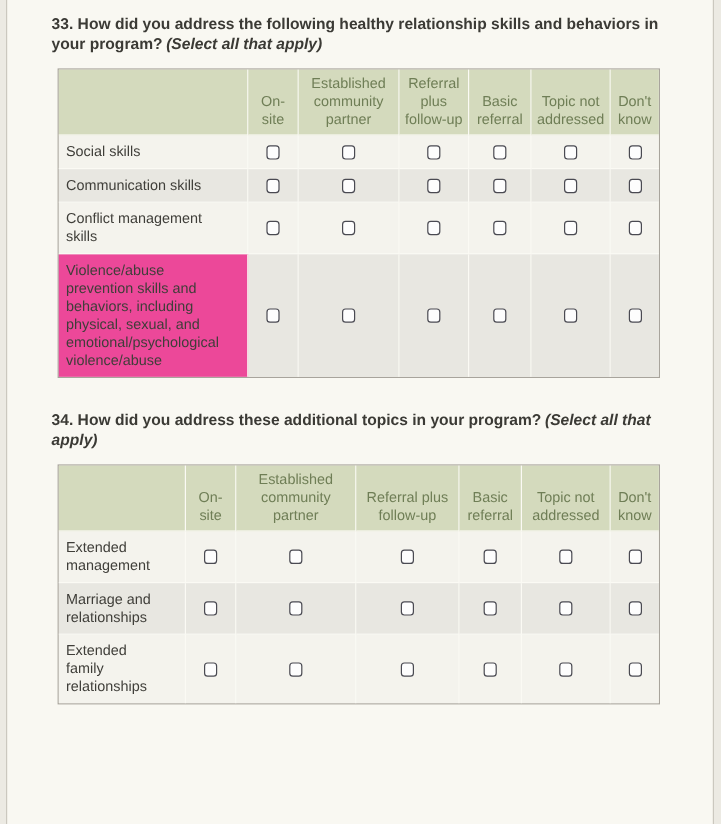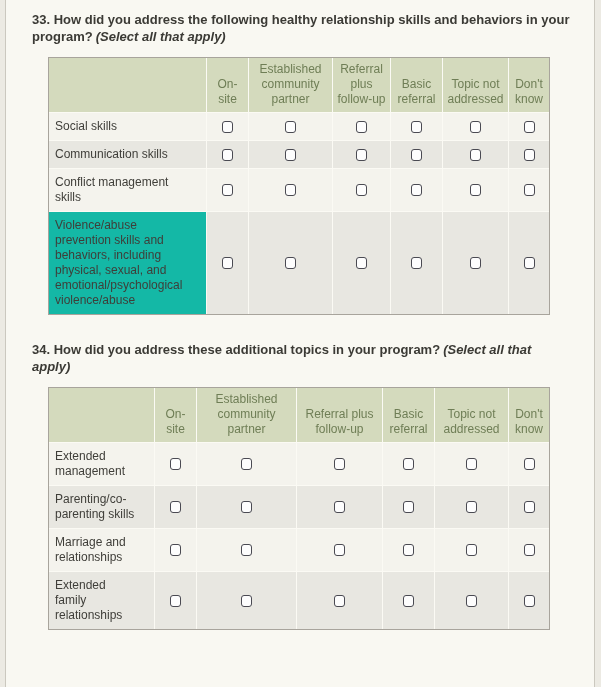--- a/index.html
+++ b/index.html
@@ -25,21 +25,21 @@
   .frame{position:relative;width:601px;height:687px;overflow:hidden;background:var(--outer-bg);}
   .content-col{
     position:absolute;left:5px;top:0;width:590px;height:687px;
     background:var(--page-bg);
     border-left:1px solid var(--edge-line);
     border-right:1px solid var(--edge-line);
     padding:11px 24px 0 26px;
   }
   .q-title{
     font-size:13px;font-weight:bold;line-height:17px;
-    color:#3b3a35;max-width:540px;margin-left:0;
+    color:#3b3a35;max-width:540px;margin-left:11px;
   }
   .q-note{font-style:italic;font-weight:bold;margin-left:3px;}
   table.matrix{
     border-collapse:separate;border-spacing:0;table-layout:fixed;
     width:500px;margin:12px 0 0 16px;
     border:1px solid var(--tbl-border);
     font-size:12px;
   }
   #section-2 .q-title{margin-top:26px;}
   table.matrix th{
@@ -50,21 +50,21 @@
   }
   table.matrix th:not(:last-child){border-right:1px solid var(--grid-line);}
   table.matrix td{
     vertical-align:middle;line-height:15px;
   }
   table.matrix td:not(:last-child){border-right:1px solid var(--grid-line);}
   table.matrix tbody tr:not(:last-child) td{border-bottom:1px solid var(--grid-line);}
   table.matrix tbody tr:nth-child(odd) td{background:var(--row-light);}
   table.matrix tbody tr:nth-child(even) td{background:var(--row-shaded);}
   
-  #qtable-0 tbody tr:nth-child(4) td.rowlabel{background:#14b8a6;}
+  #qtable-0 tbody tr:nth-child(4) td.rowlabel{background:#ec4899;}
   td.rowlabel{padding:6px 14px 6px 6px;color:var(--text);}
   td.cb-cell{text-align:center;}
   .checkbox{
     display:inline-block;width:11px;height:12px;
     border:1.5px solid var(--cb-border);border-radius:3px;
     background:#fdfdfd;vertical-align:middle;cursor:pointer;
   }
   
   .t1 col.c0{width:158px}.t1 col.c1{width:42px}.t1 col.c2{width:84px}
   .t1 col.c3{width:58px}.t1 col.c4{width:52px}.t1 col.c5{width:66px}.t1 col.c6{width:40px}
@@ -169,29 +169,20 @@
             <tr>
               <td class="rowlabel">Extended management</td>
               <td class="cb-cell"><span class="checkbox" role="checkbox" aria-checked="false"></span></td>
               <td class="cb-cell"><span class="checkbox" role="checkbox" aria-checked="false"></span></td>
               <td class="cb-cell"><span class="checkbox" role="checkbox" aria-checked="false"></span></td>
               <td class="cb-cell"><span class="checkbox" role="checkbox" aria-checked="false"></span></td>
               <td class="cb-cell"><span class="checkbox" role="checkbox" aria-checked="false"></span></td>
               <td class="cb-cell"><span class="checkbox" role="checkbox" aria-checked="false"></span></td>
             </tr>
             <tr>
-              <td class="rowlabel">Parenting/co-parenting skills</td>
-              <td class="cb-cell"><span class="checkbox" role="checkbox" aria-checked="false"></span></td>
-              <td class="cb-cell"><span class="checkbox" role="checkbox" aria-checked="false"></span></td>
-              <td class="cb-cell"><span class="checkbox" role="checkbox" aria-checked="false"></span></td>
-              <td class="cb-cell"><span class="checkbox" role="checkbox" aria-checked="false"></span></td>
-              <td class="cb-cell"><span class="checkbox" role="checkbox" aria-checked="false"></span></td>
-              <td class="cb-cell"><span class="checkbox" role="checkbox" aria-checked="false"></span></td>
-            </tr>
-            <tr>
               <td class="rowlabel">Marriage and relationships</td>
               <td class="cb-cell"><span class="checkbox" role="checkbox" aria-checked="false"></span></td>
               <td class="cb-cell"><span class="checkbox" role="checkbox" aria-checked="false"></span></td>
               <td class="cb-cell"><span class="checkbox" role="checkbox" aria-checked="false"></span></td>
               <td class="cb-cell"><span class="checkbox" role="checkbox" aria-checked="false"></span></td>
               <td class="cb-cell"><span class="checkbox" role="checkbox" aria-checked="false"></span></td>
               <td class="cb-cell"><span class="checkbox" role="checkbox" aria-checked="false"></span></td>
             </tr>
             <tr>
               <td class="rowlabel">Extended family relationships</td>

